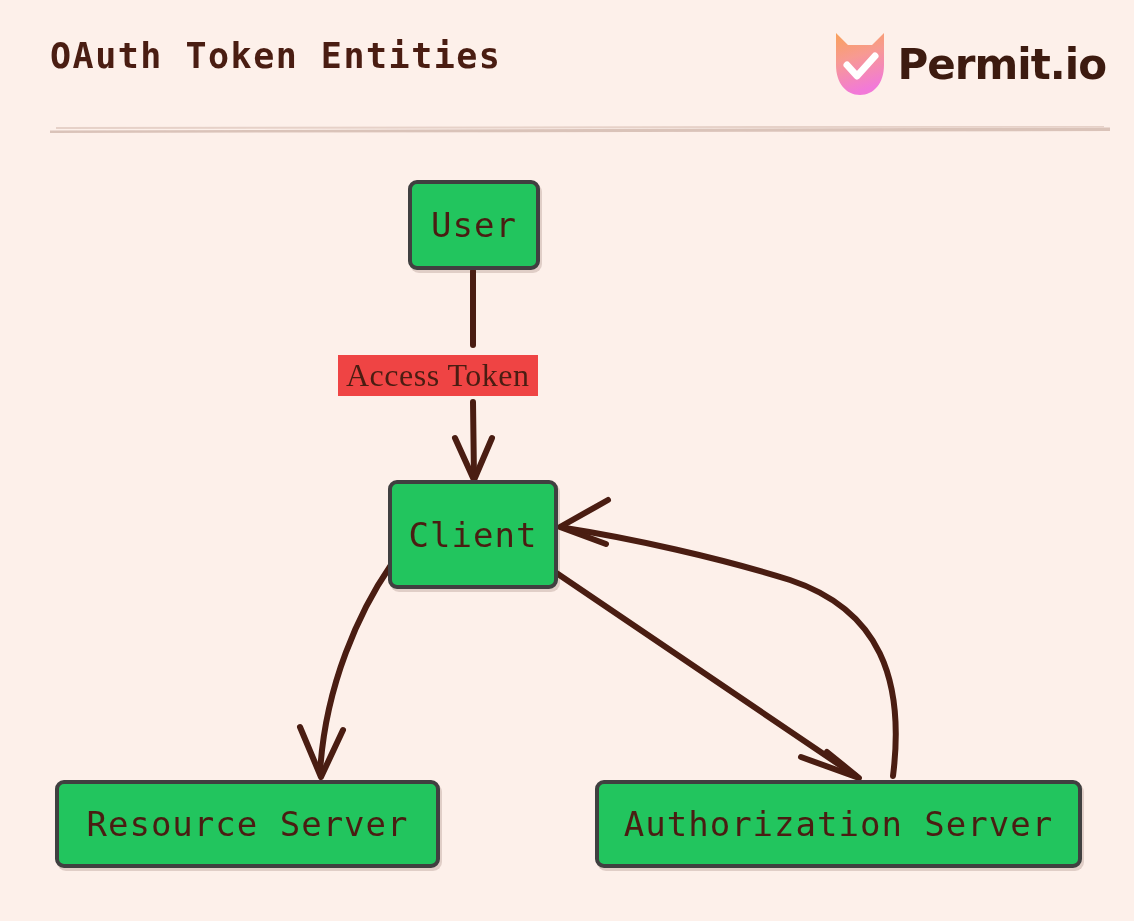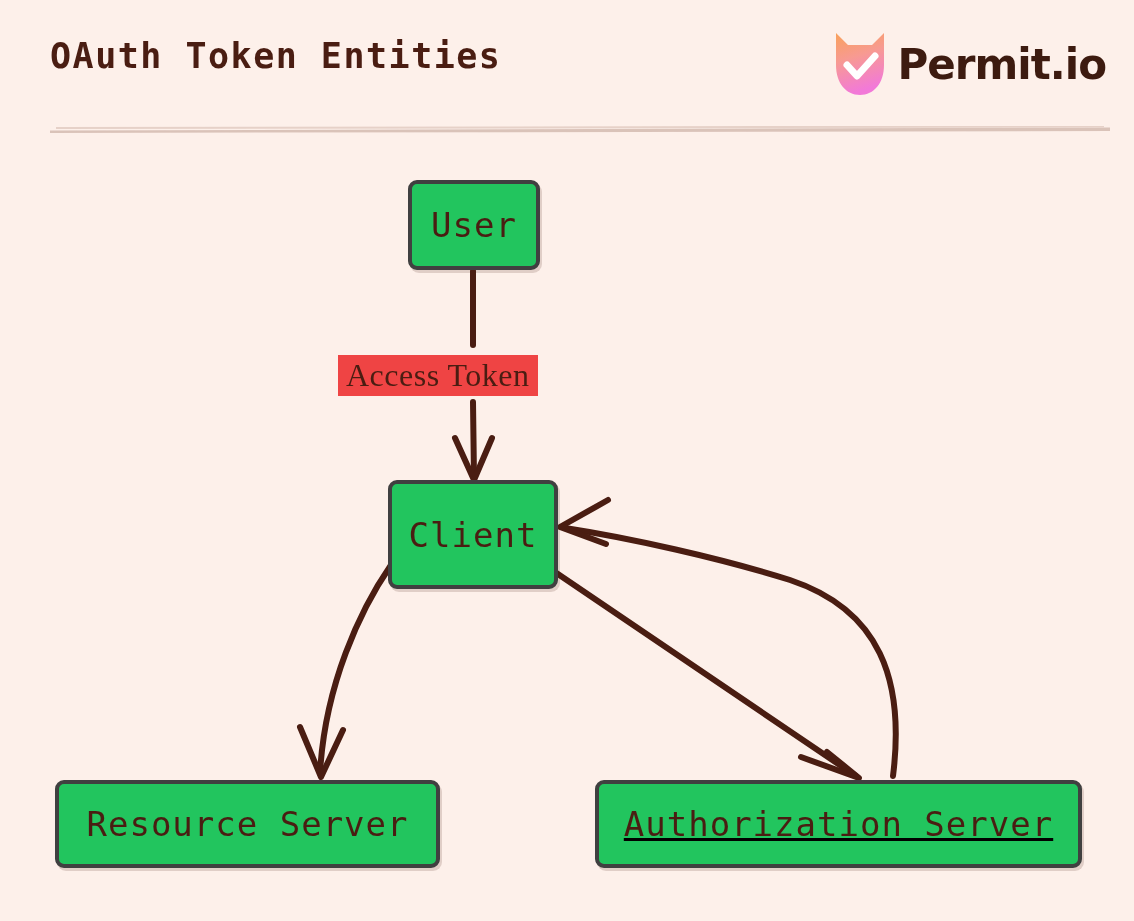--- a/index.html
+++ b/index.html
@@ -95,21 +95,21 @@
     font-family: "DejaVu Sans Mono", monospace;
     font-size: 34px;
     font-weight: 500;
     color: #4a1d12;
     letter-spacing: 1px;
     white-space: nowrap;
   }
   #node-user      { left: 408px; top: 40px;  width: 132px; height: 90px; }
   #node-client    { left: 388px; top: 340px; width: 170px; height: 109px; }
   #node-resource  { left: 55px;  top: 640px; width: 385px; height: 88px; text-align: center; }
-  #node-authz     { left: 595px; top: 640px; width: 487px; height: 88px; text-decoration: underline; }
+  #node-authz     { left: 595px; top: 640px; width: 487px; height: 88px; }
 
   .edge-label {
     position: absolute;
     font-family: Liberation Serif, serif;
     font-size: 32px;
     font-weight: 500;
     color: #4a1d12;
     letter-spacing: 0.5px;
     background: #ef4444;
     padding: 2px 8px;

